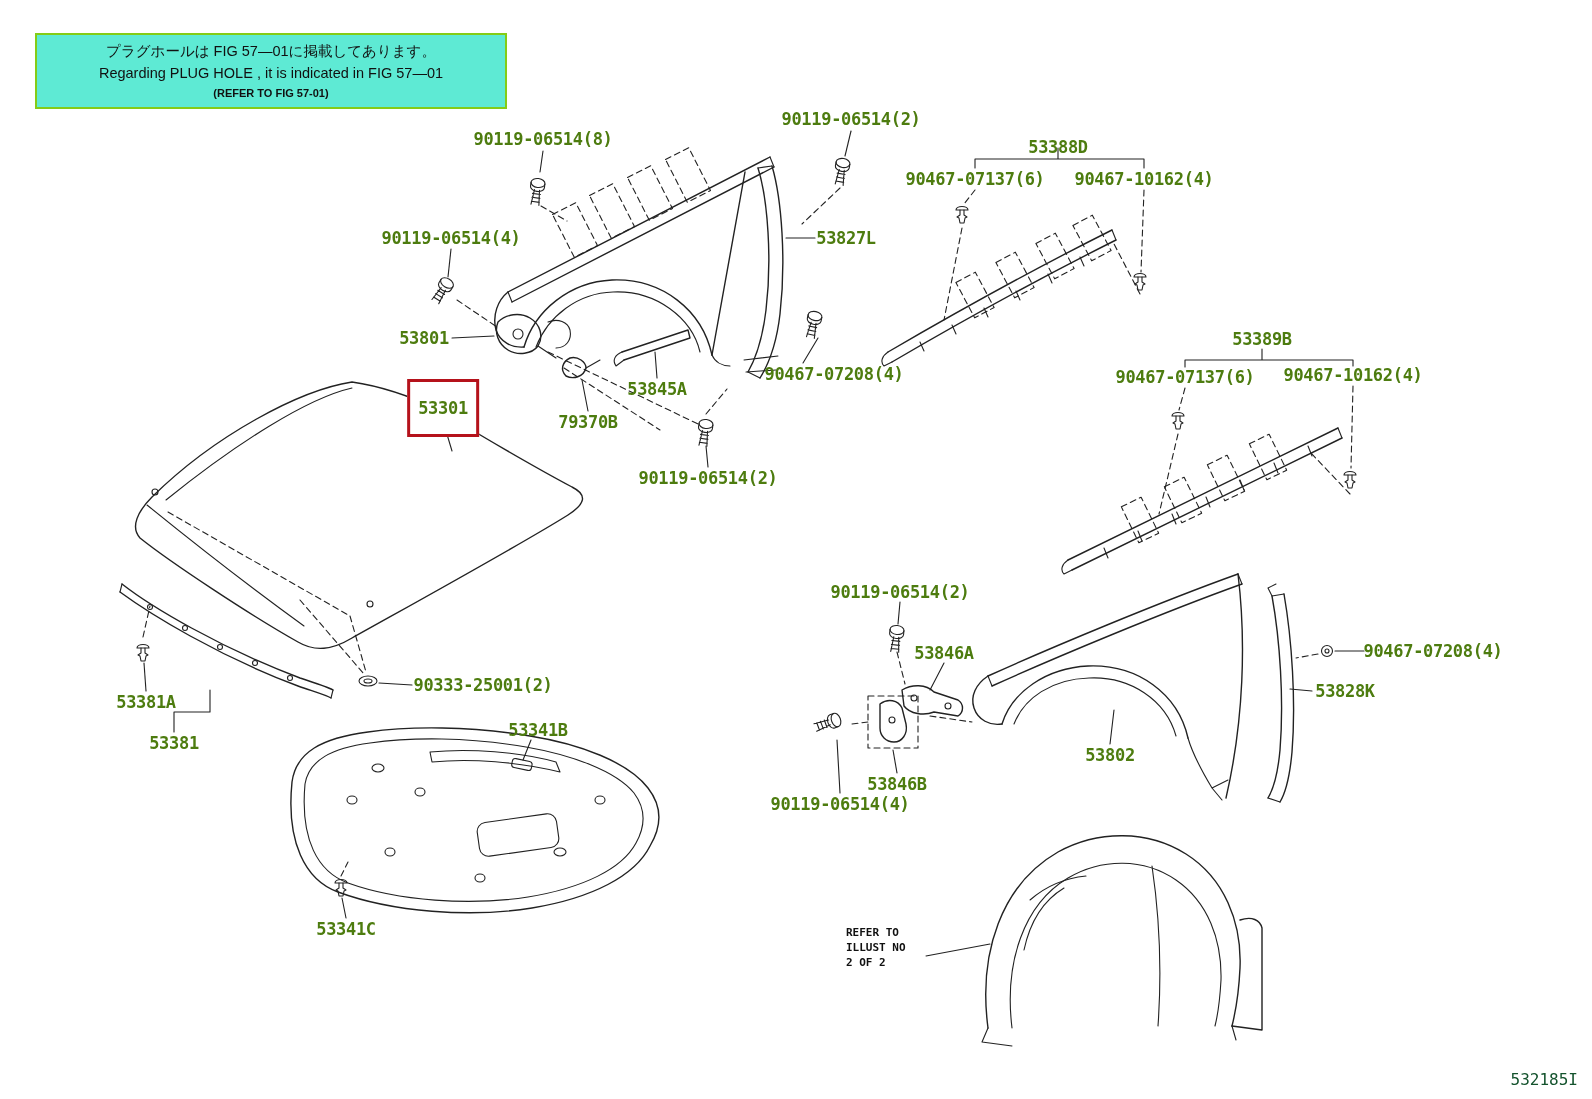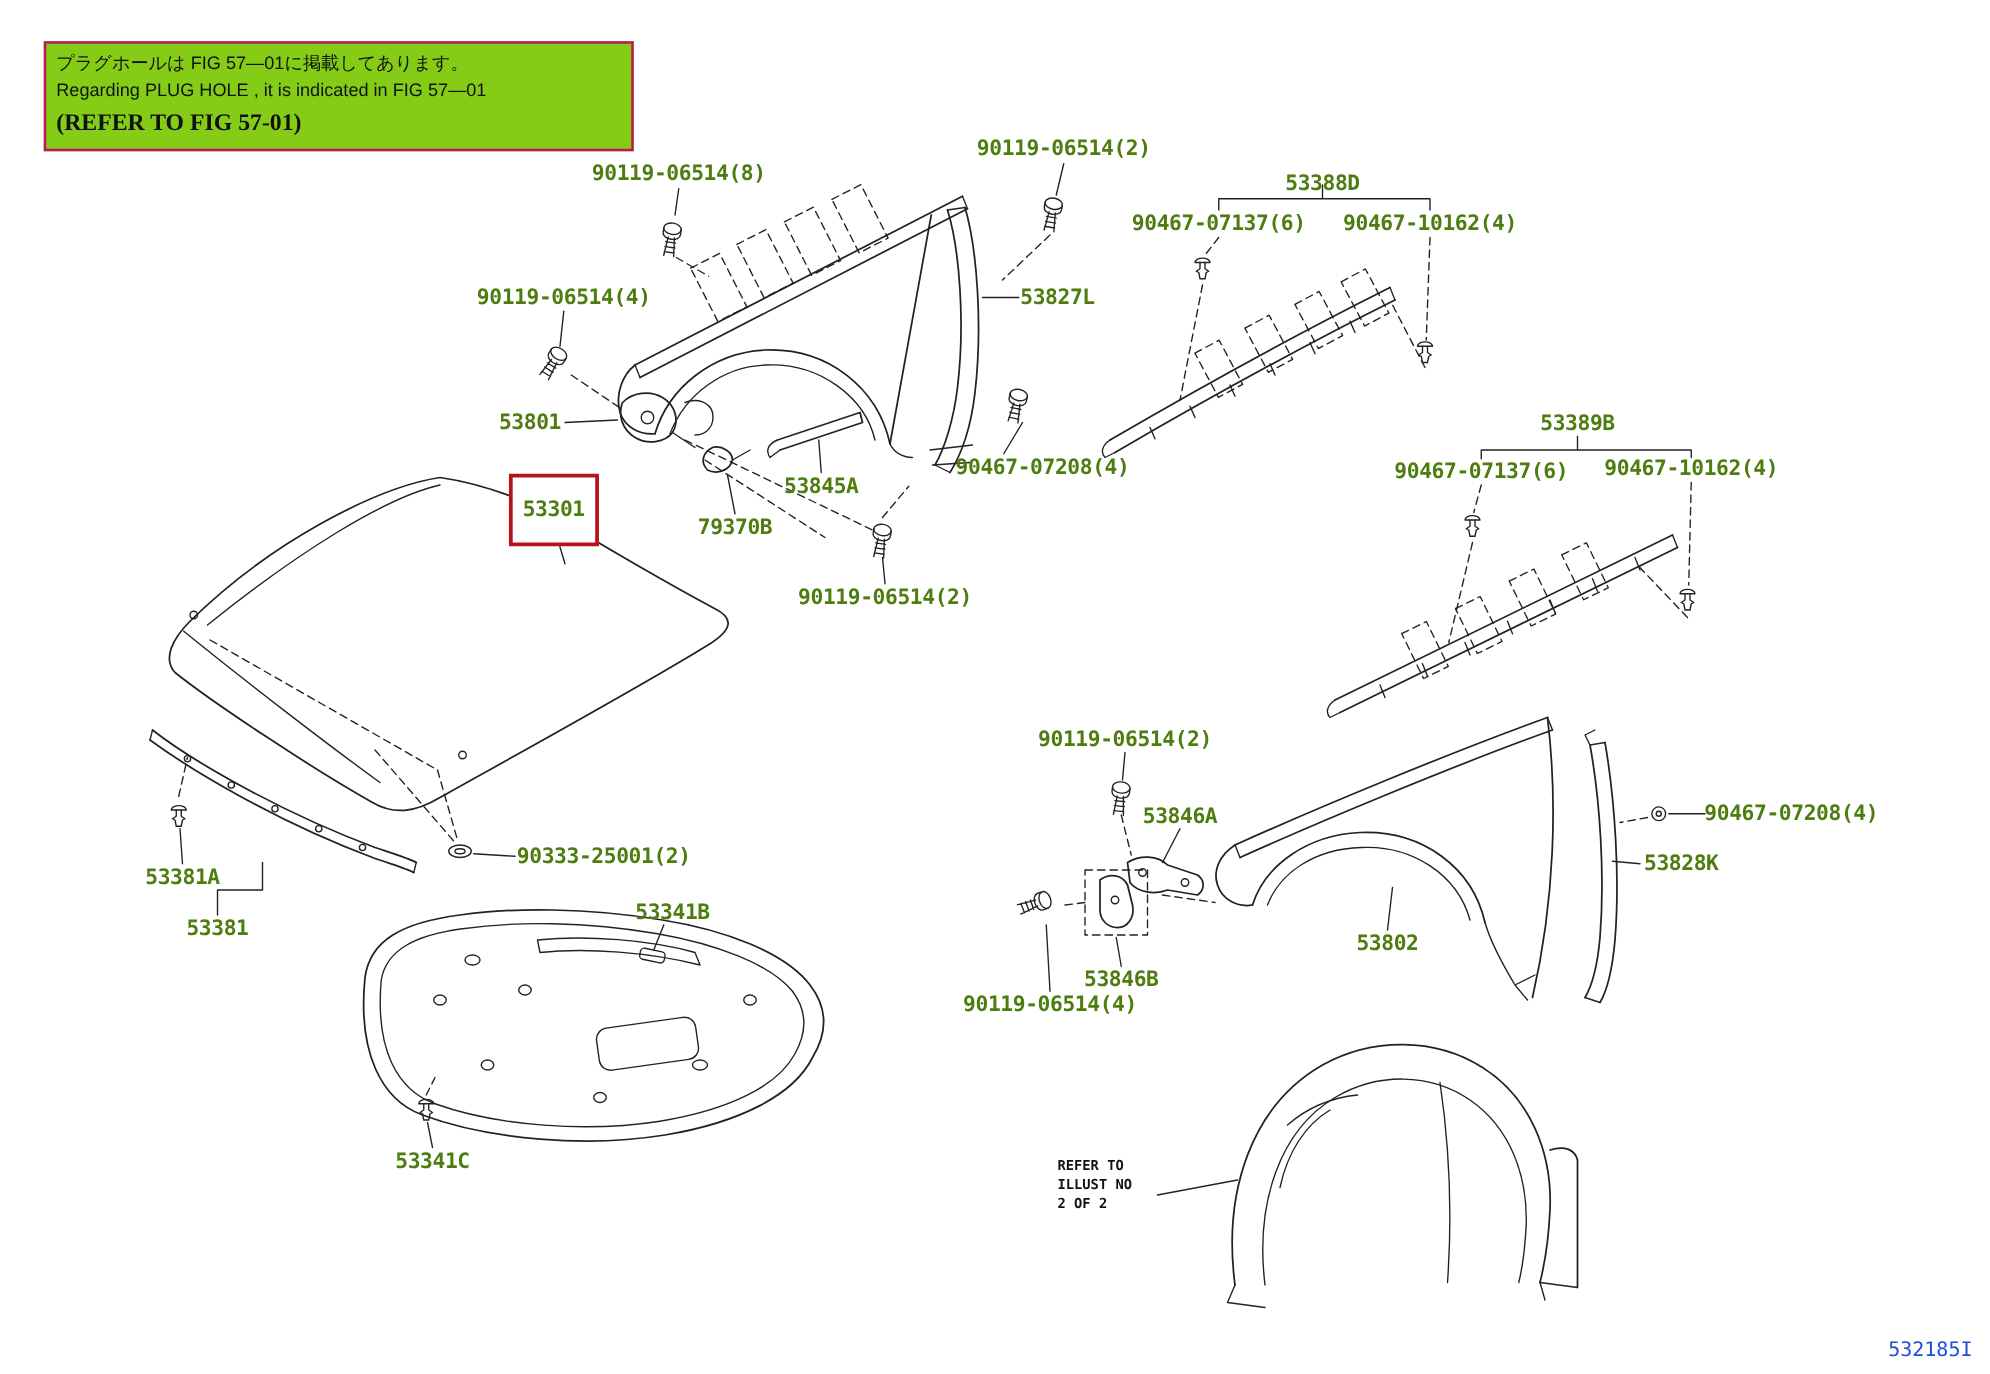--- a/index.html
+++ b/index.html
@@ -6,28 +6,28 @@
   .stage{position:relative;width:1592px;height:1099px;background:#fff;overflow:hidden;
          font-family:"DejaVu Sans Mono",monospace;}
   svg.art{position:absolute;left:0;top:0;}
   .s{stroke:#222;fill:none;stroke-width:1.4;stroke-linecap:round;stroke-linejoin:round;}
   .thin{stroke-width:1.1;}
   .d{stroke-dasharray:6 4;}
   .lbl{position:absolute;transform:translate(-50%,-50%);
        font-family:"DejaVu Sans Mono",monospace;font-weight:bold;font-size:17px;
        color:#4d7c0f;white-space:nowrap;letter-spacing:-0.3px;}
   .lbl.hl{border:3px solid #b5121b;padding:16px 8px;background:#fff;}
-  .notebox{position:absolute;left:35px;top:33px;width:452px;border:2px solid #be185d;
-           background:#84cc16;padding:6px 8px;
+  .notebox{position:absolute;left:35px;top:33px;width:452px;border:2px solid #84cc16;
+           background:#5eead4;text-align:center;padding:6px 8px;
            font-family:"Liberation Sans",sans-serif;font-size:14.5px;line-height:1.5;color:#111;}
-  .notebox .b{font-weight:bold;font-size:19px;font-family:Liberation Serif, serif;}
+  .notebox .b{font-weight:bold;font-size:11px;font-family:Liberation Sans, sans-serif;}
   .refer{position:absolute;left:846px;top:926px;font-family:"DejaVu Sans Mono",monospace;
          font-weight:bold;font-size:11px;line-height:1.35;color:#111;}
   .code{position:absolute;right:14px;bottom:10px;font-family:"DejaVu Sans Mono",monospace;
-        font-size:16px;color:#1d4ed8;}
+        font-size:16px;color:#14532d;}
 </style>
 </head>
 <body>
 
 <div class="stage">
 
   <svg class="art" width="1592" height="1099" viewBox="0 0 1592 1099">
     <defs>
       <g id="bolt">
         <ellipse class="s thin" cx="0" cy="0" rx="7" ry="4.5"></ellipse>

